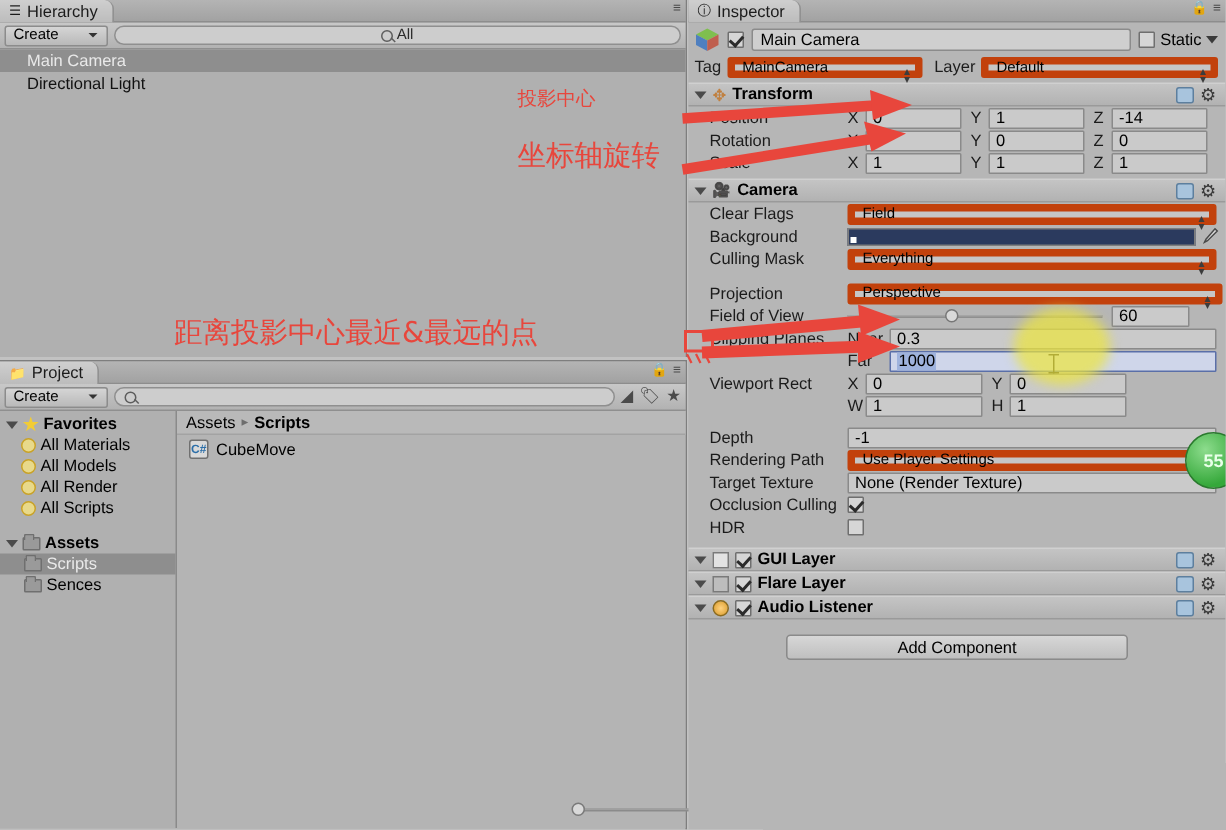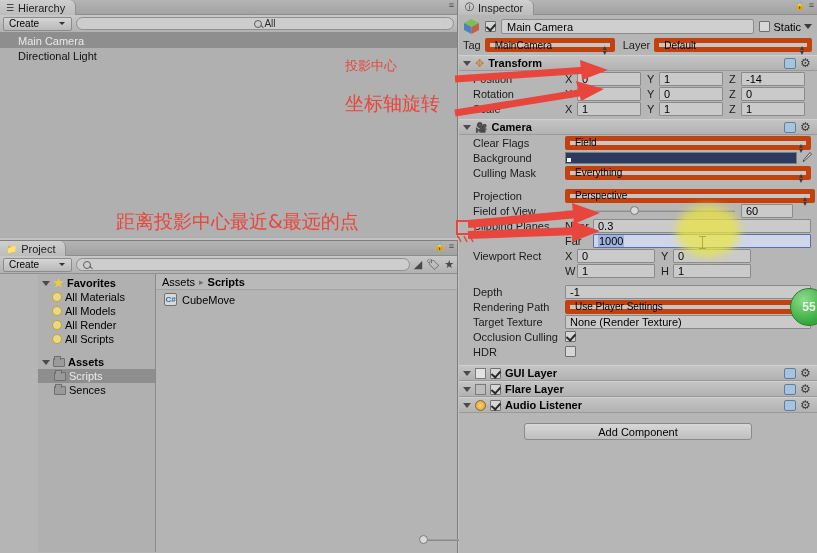--- a/index.html
+++ b/index.html
@@ -62,21 +62,21 @@
 
   .listrow { height: 15px; display: flex; align-items: center; padding-left: 18px; font-size: 11px; color: #111; }
   .listrow.sel { background: #8e8e8e; color: #e9e9e9; }
 
   
   #hierarchy { left: 0; top: 0; width: 458px; height: 238px; background: #b0b0b0; border-right: 1px solid #7e7e7e; }
   #hierarchy .body { background: #b0b0b0; height: 205px; }
 
   
   #project { left: 0; top: 240px; width: 458px; height: 313px; background: #b5b5b5; border-top: 1px solid #7e7e7e; border-right: 1px solid #7e7e7e; }
-  #project .cols { display: flex; height: 278px; margin-left: 38px; }
+  #project .cols { display: flex; height: 278px; }
   #proj-tree { width: 118px; background: #b0b0b0; border-right: 1px solid #8a8a8a; padding-top: 2px; }
   #proj-content { flex: 1; background: #b4b4b4; position: relative; }
   .breadcrumb { height: 16px; display: flex; align-items: center; gap: 4px; padding-left: 6px; font-size: 11px; background:#b9b9b9; border-bottom:1px solid #a3a3a3;}
   .bc-sep { color: #6d6d6d; font-size: 9px; }
   .bc-strong { font-weight: bold; }
   .treerow { height: 14px; display: flex; align-items: center; gap: 3px; font-size: 11px; padding-left: 4px; }
   .treerow.sel { background: #8e8e8e; color: #eaeaea; }
   .treerow.bold { font-weight: bold; }
   .tri { width:0;height:0;border-top:4px solid transparent;border-bottom:4px solid transparent;border-left:5px solid #4b4b4b;flex:none;}
   .tri.open { border-left:4px solid transparent;border-right:4px solid transparent;border-top:5px solid #4b4b4b;border-bottom:0;}

